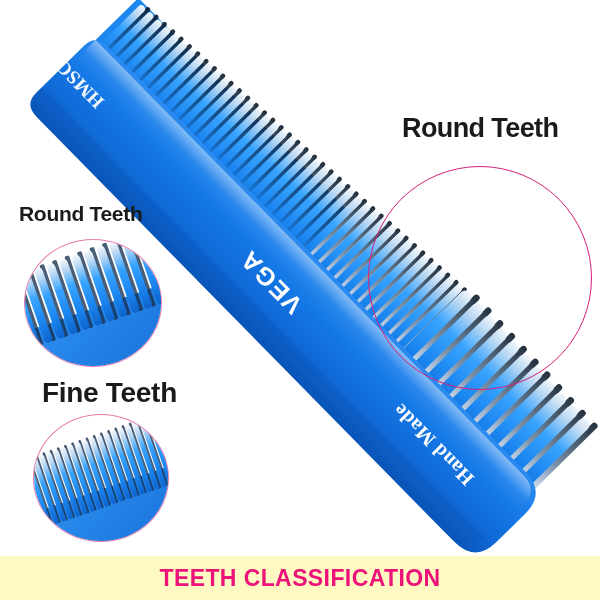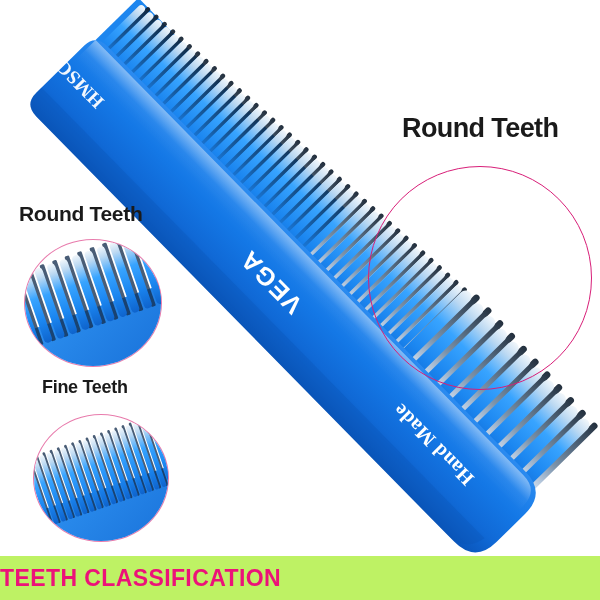--- a/index.html
+++ b/index.html
@@ -26,21 +26,21 @@
     white-space: nowrap;
   }
   #label-course {
     left: 19px;
     top: 202px;
     font-size: 21px;
   }
   #label-fine {
     left: 42px;
     top: 377px;
-    font-size: 18px;
+    font-size: 28px;
   }
   #label-round {
     left: 402px;
     top: 113px;
     font-size: 27px;
     letter-spacing: -0.6px;
   }
 
   
   #comb-layer {
@@ -92,24 +92,24 @@
     pointer-events: none;
   }
 
   
   #banner {
     position: absolute;
     left: 0;
     top: 556px;
     width: 600px;
     height: 44px;
-    background: #bef264;
+    background: #fef9c3;
     display: flex;
     align-items: center;
-    justify-content: flex-start;
+    justify-content: center;
   }
   #banner-title {
     font-family: "Liberation Sans", sans-serif;
     font-weight: bold;
     font-size: 23px;
     letter-spacing: 0.4px;
     color: #ec1279;
     white-space: nowrap;
   }
 </style>

